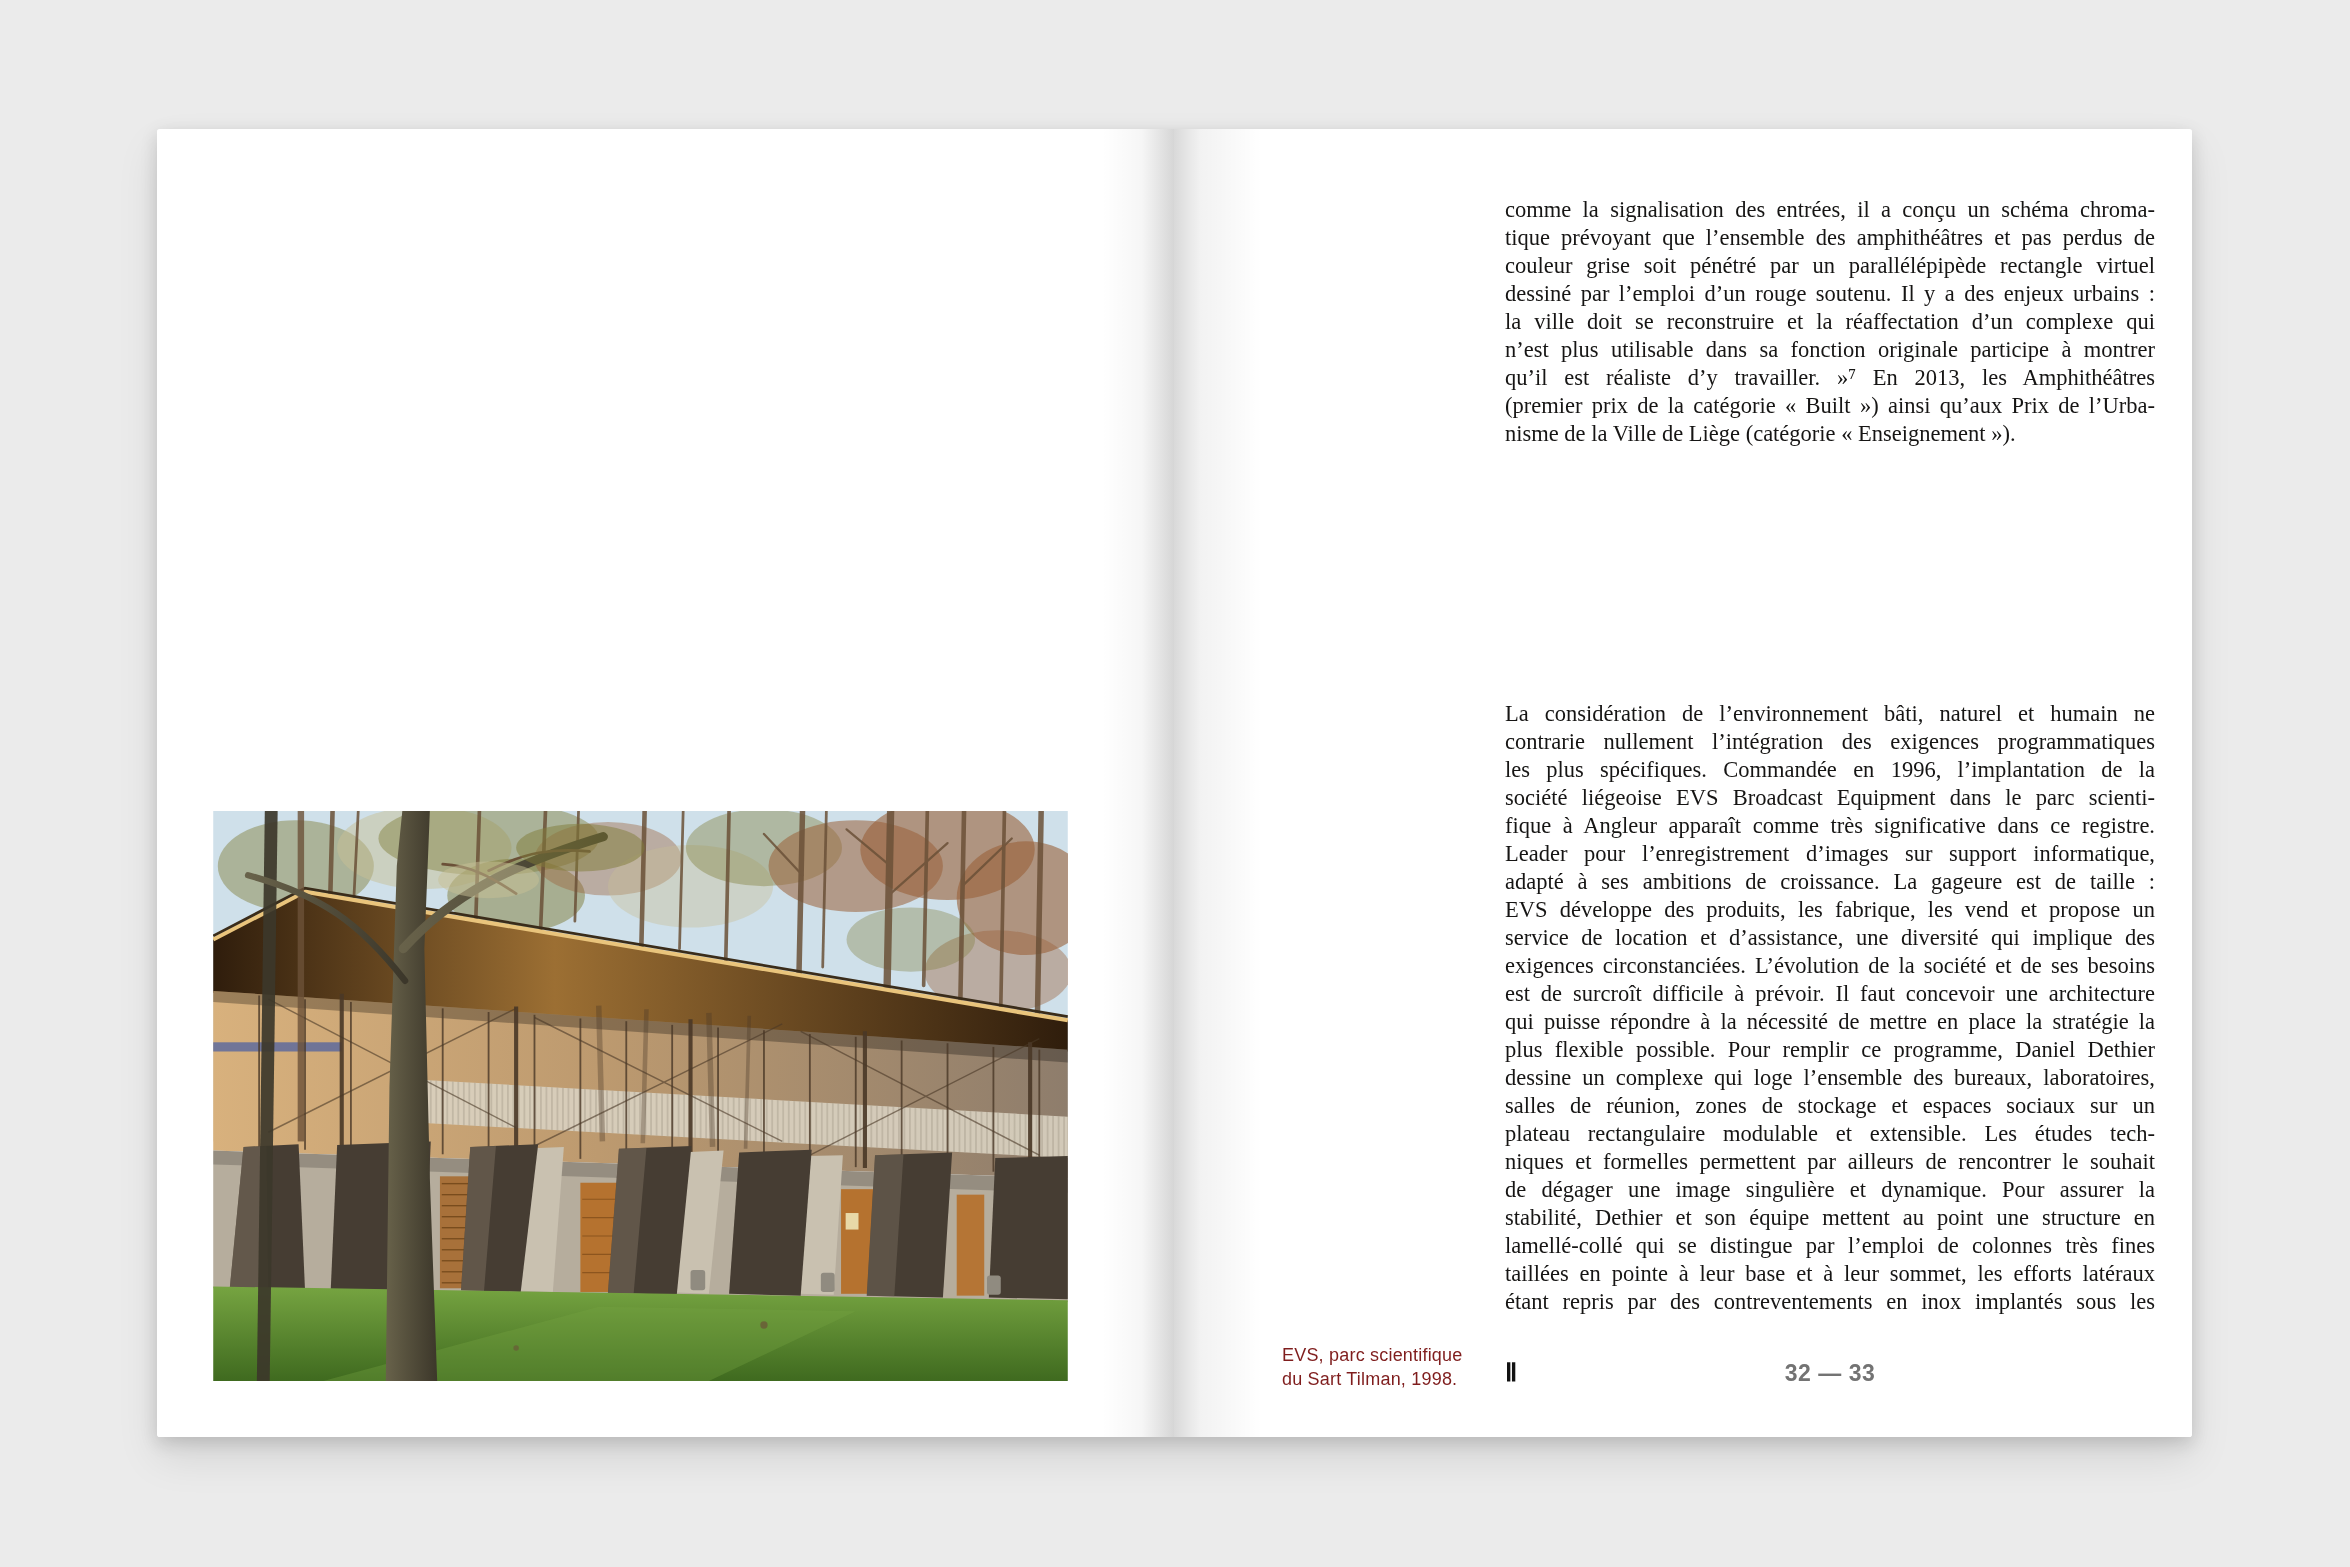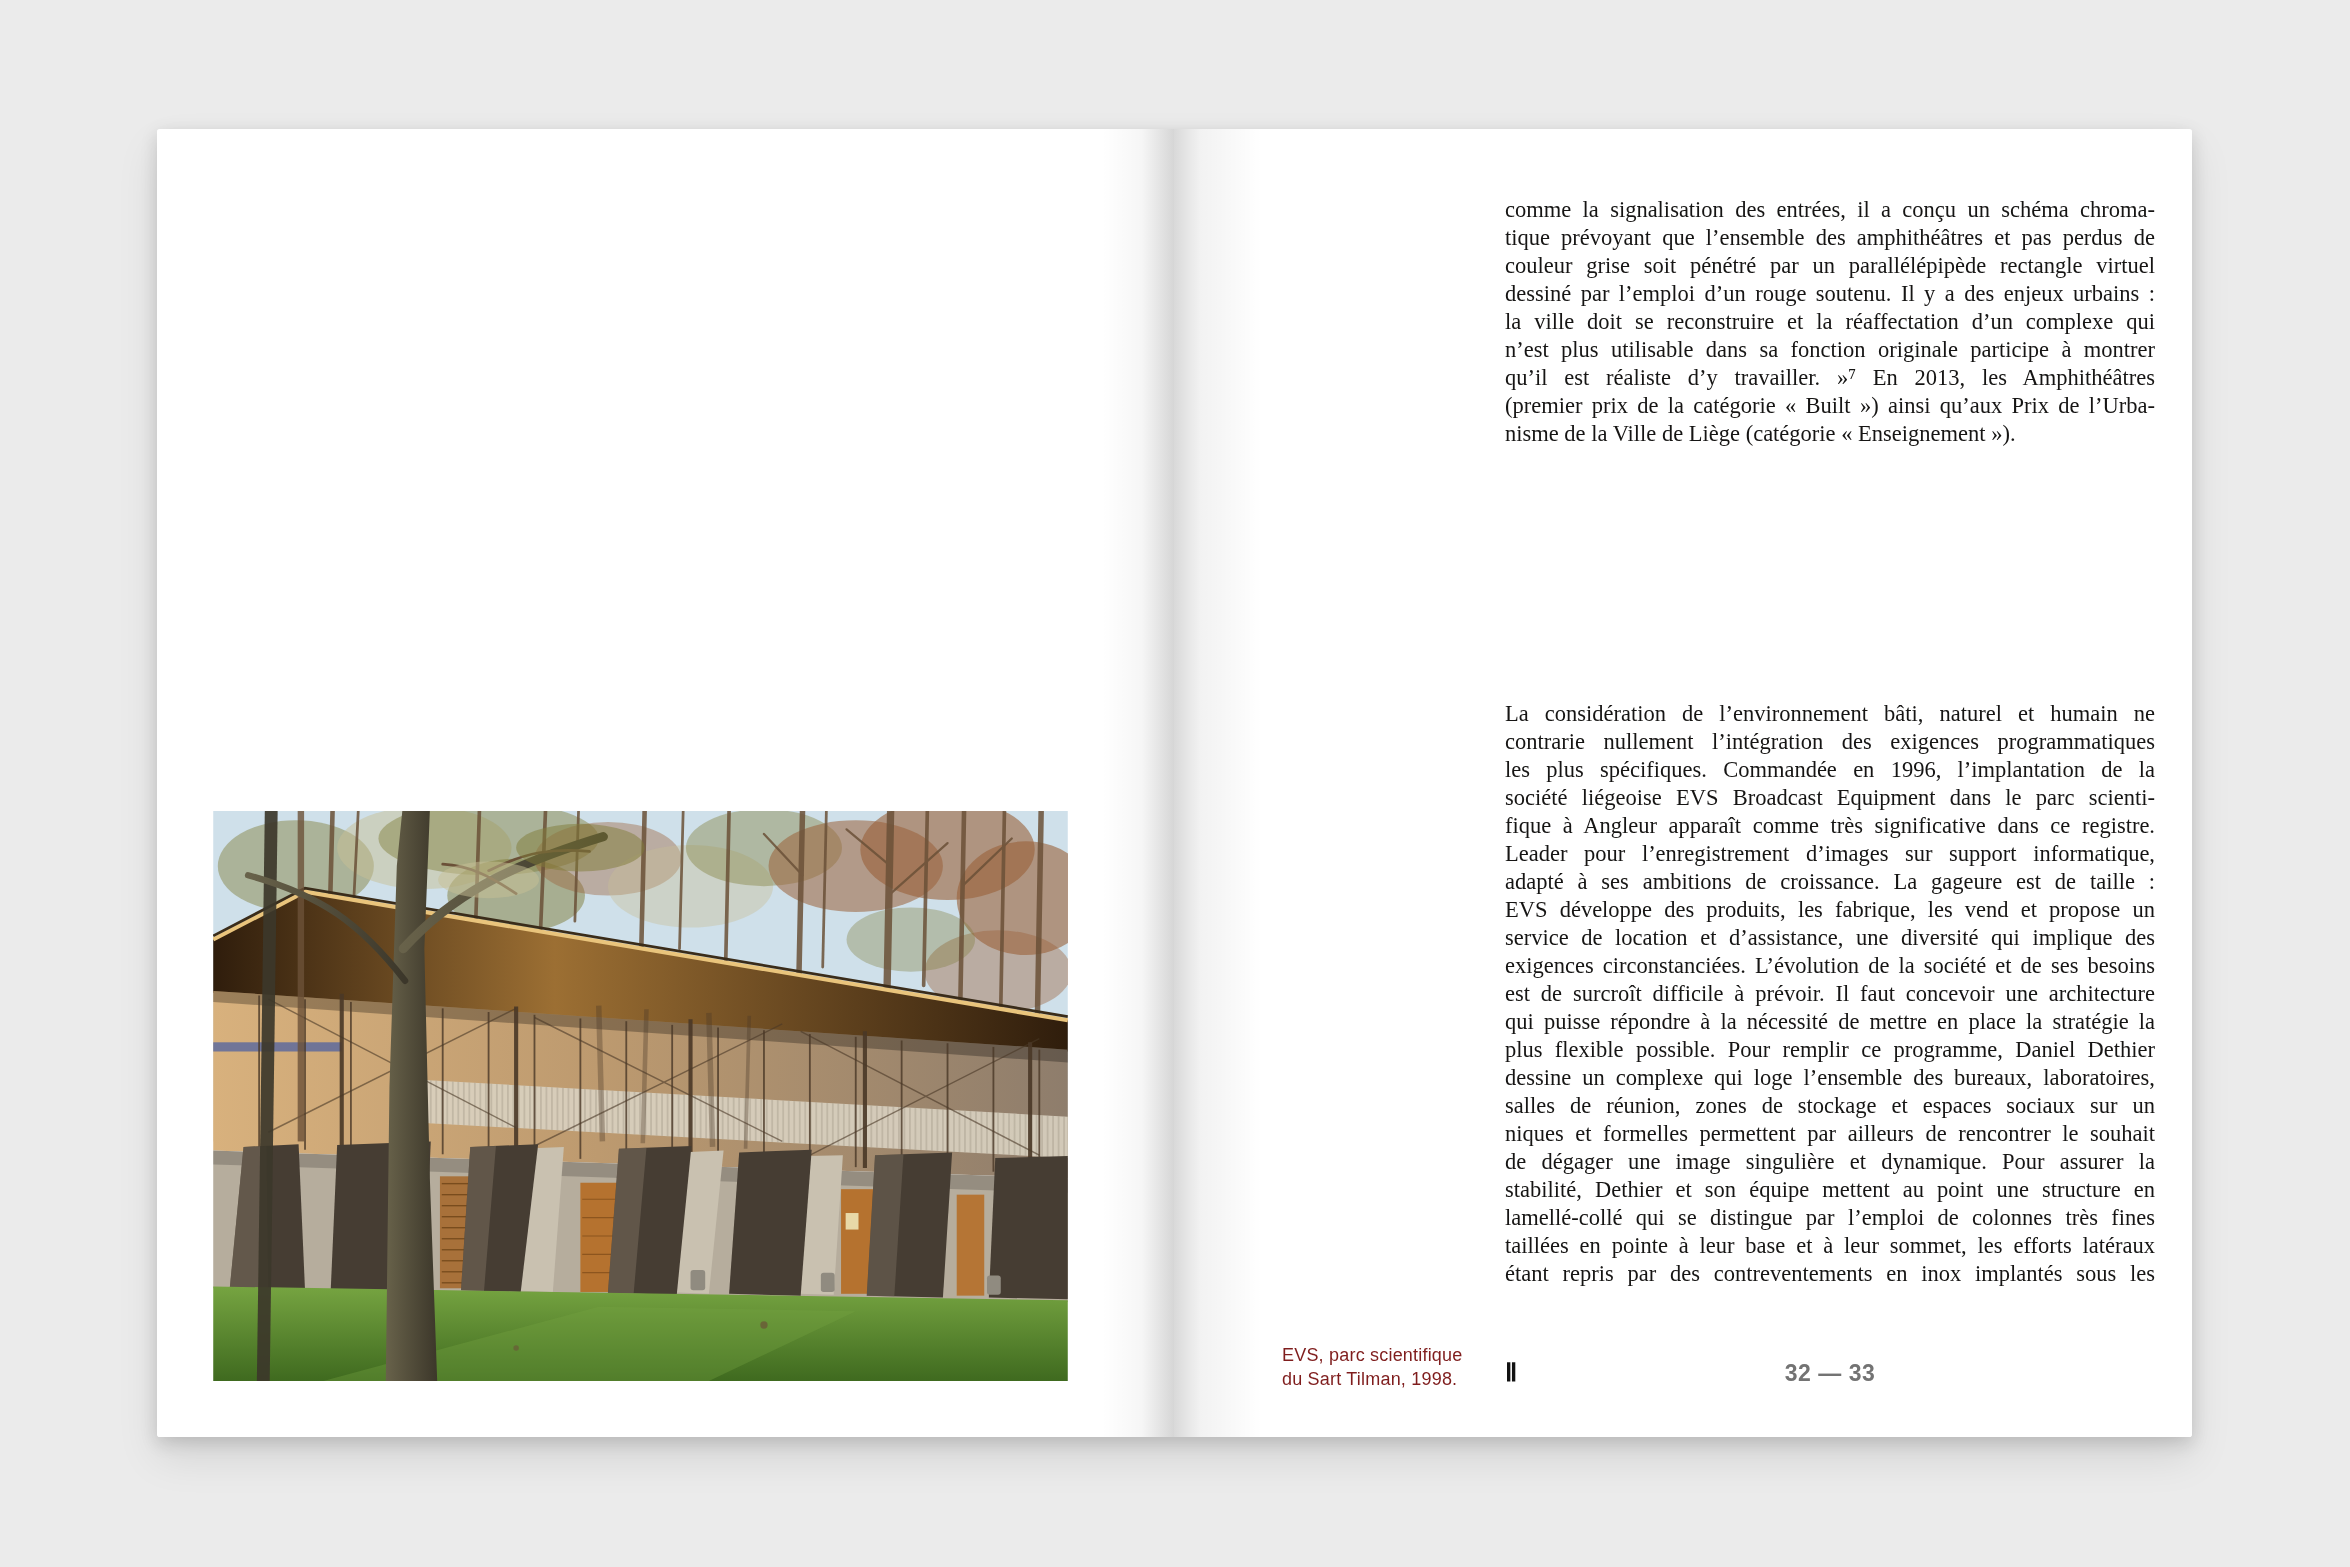--- a/index.html
+++ b/index.html
@@ -287,20 +287,21 @@
           <div class="line">Leader pour l’enregistrement d’images sur support informatique,</div>
           <div class="line">adapté à ses ambitions de croissance. La gageure est de taille :</div>
           <div class="line">EVS développe des produits, les fabrique, les vend et propose un</div>
           <div class="line">service de location et d’assistance, une diversité qui implique des</div>
           <div class="line">exigences circonstanciées. L’évolution de la société et de ses besoins</div>
           <div class="line">est de surcroît difficile à prévoir. Il faut concevoir une architecture</div>
           <div class="line">qui puisse répondre à la nécessité de mettre en place la stratégie la</div>
           <div class="line">plus flexible possible. Pour remplir ce programme, Daniel Dethier</div>
           <div class="line">dessine un complexe qui loge l’ensemble des bureaux, laboratoires,</div>
           <div class="line">salles de réunion, zones de stockage et espaces sociaux sur un</div>
+          <div class="line">plateau rectangulaire modulable et extensible. Les études tech-</div>
           <div class="line">niques et formelles permettent par ailleurs de rencontrer le souhait</div>
           <div class="line">de dégager une image singulière et dynamique. Pour assurer la</div>
           <div class="line">stabilité, Dethier et son équipe mettent au point une structure en</div>
           <div class="line">lamellé-collé qui se distingue par l’emploi de colonnes très fines</div>
           <div class="line">taillées en pointe à leur base et à leur sommet, les efforts latéraux</div>
           <div class="line">étant repris par des contreventements en inox implantés sous les</div>
         </div>
 
       <div class="caption">
           <div class="cap-line">EVS, parc scientifique</div>

